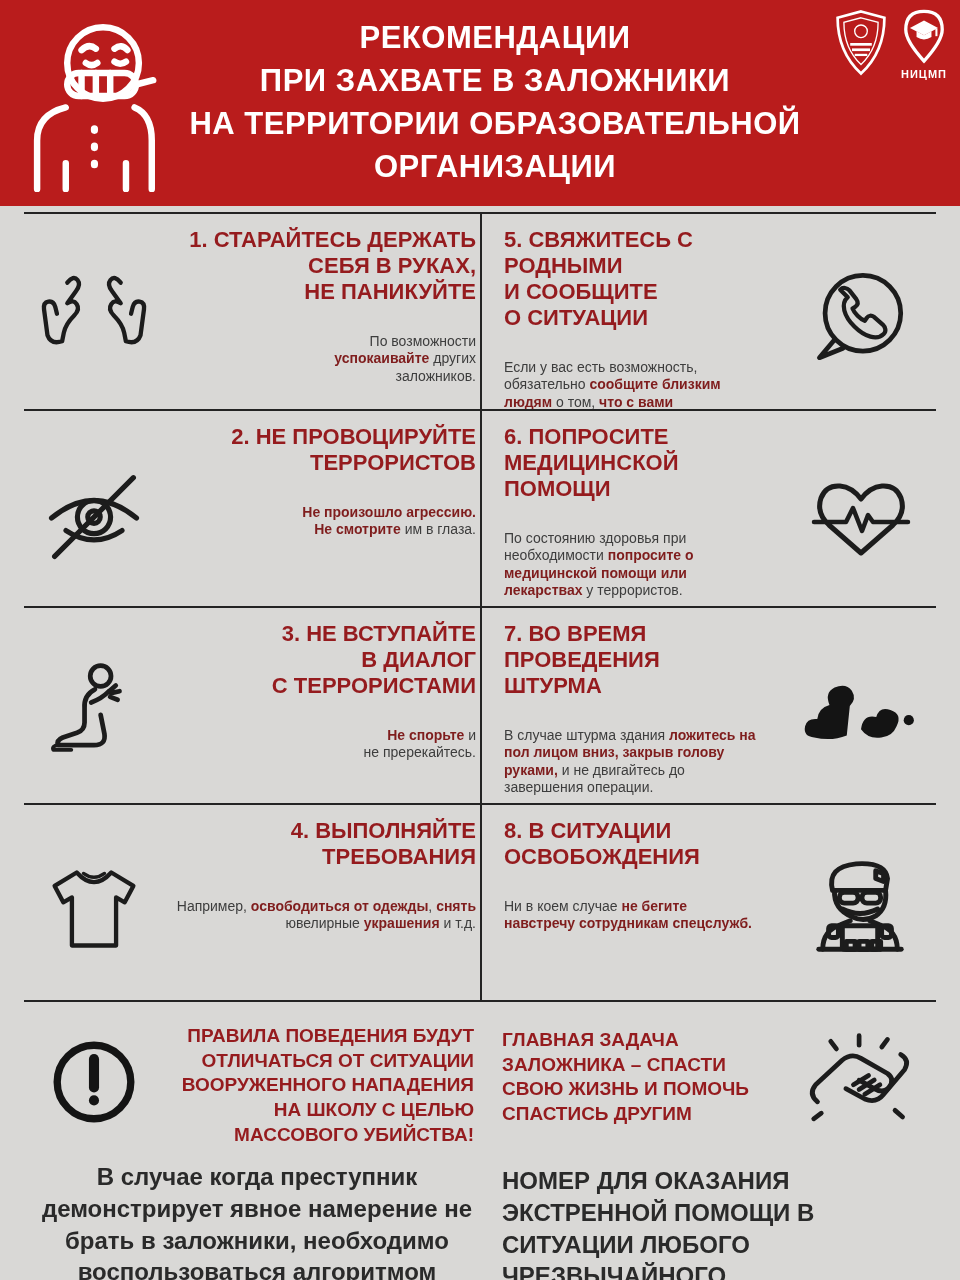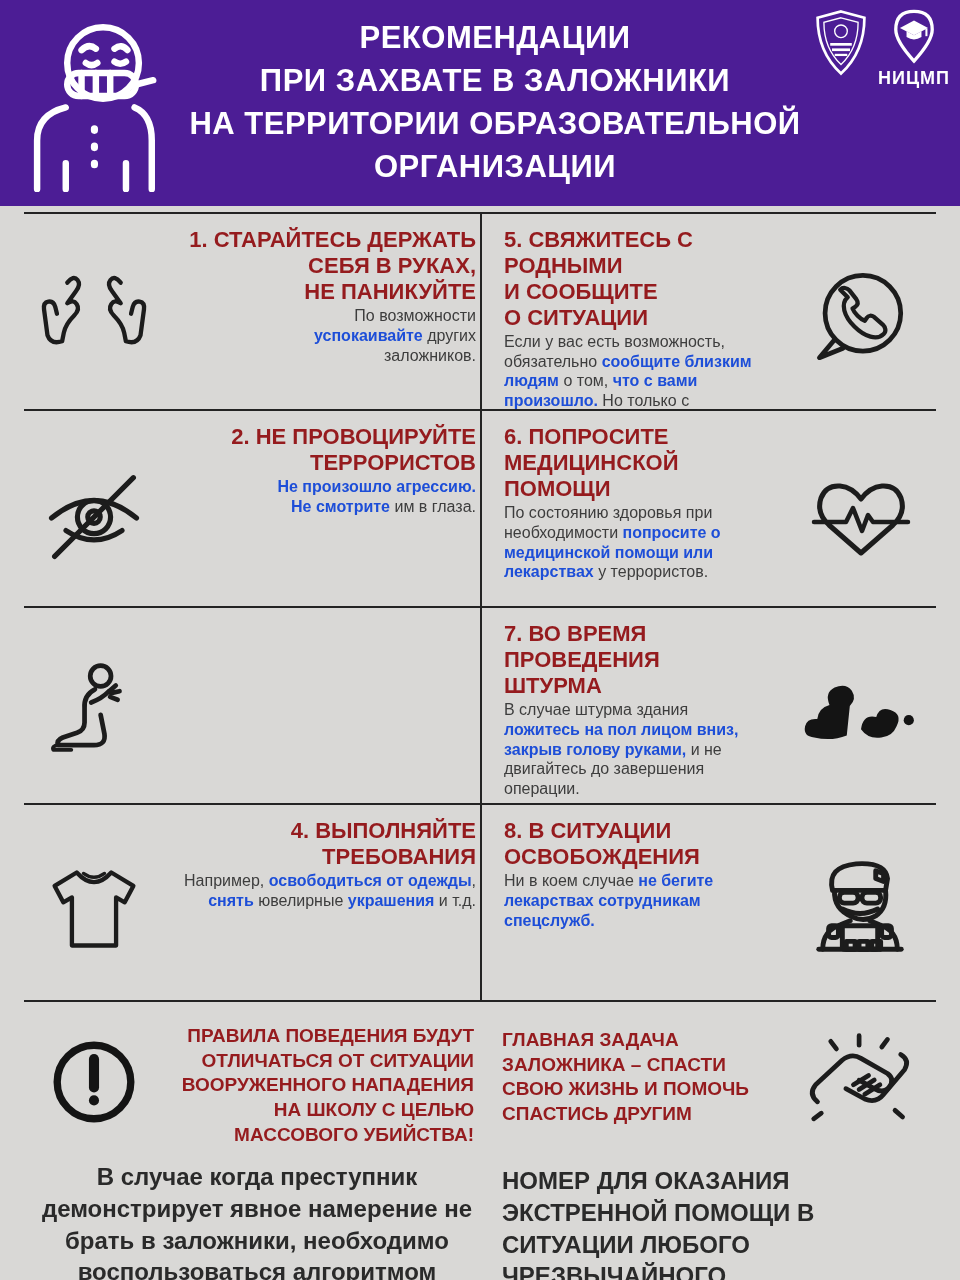--- a/index.html
+++ b/index.html
@@ -1,41 +1,41 @@
 <!DOCTYPE html>
 <html><head>
 <meta charset="utf-8">
 <style>
   html,body{margin:0;padding:0;}
   .page{position:relative;width:960px;height:1280px;background:#d9d8d6;overflow:hidden;
         font-family:"Liberation Sans",sans-serif;color:#2b2b2b;}
   
-  .header{position:relative;height:206px;background:#4c1d95;}
+  .header{position:relative;height:206px;background:#b91c1c;}
   .header-title{position:absolute;left:180px;right:150px;top:0;height:100%;
     display:flex;align-items:center;justify-content:center;text-align:center;
     color:#ffffff;font-weight:bold;font-size:31px;line-height:1.38;letter-spacing:.5px;
     white-space:pre-line;}
   .header-person{position:absolute;left:14px;top:20px;}
   .header-logos{position:absolute;right:10px;top:8px;display:flex;gap:10px;align-items:flex-start;}
   .org-logo{display:flex;flex-direction:column;align-items:center;}
-  .org-caption{color:#fff;font-weight:bold;font-size:18px;letter-spacing:1px;margin-top:2px;}
+  .org-caption{color:#fff;font-weight:bold;font-size:11px;letter-spacing:1px;margin-top:2px;}
   
   .rule-top{height:2px;background:#232323;margin:6px 24px 0 24px;}
   .grid{display:grid;grid-template-columns:1fr 1fr;margin:0 24px;}
   .cell{height:197px;box-sizing:border-box;border-bottom:2px solid #232323;
         display:flex;padding-top:13px;overflow:hidden;}
   .right-col{border-left:2px solid #232323;gap:27px;}
   .icon-zone{width:140px;display:flex;align-items:center;justify-content:center;flex:none;}
   .icon-zone.r{width:150px;}
   .text-zone{flex:1;min-width:0;}
   .left-col .text-zone{text-align:right;padding-right:4px;}
   .right-col .text-zone{text-align:left;padding-left:22px;}
   .item-title{color:#951b1e;font-weight:bold;font-size:22px;line-height:1.18;}
-  .item-body{margin-top:1px;font-size:16px;line-height:1.24;color:#3d3d3d;}
-  .item-body b{color:#1d4ed8;}
+  .item-body{margin-top:28px;font-size:14px;line-height:1.24;color:#3d3d3d;}
+  .item-body b{color:#7f1d1d;}
   
   .bottom1{display:flex;margin:14px 24px 0 24px;}
   .b-half{flex:1;display:flex;min-width:0;gap:12px;}
   .red-note{color:#951b1e;font-weight:bold;font-size:19px;line-height:1.3;}
   .warn-text{flex:1;text-align:right;padding-right:6px;padding-top:8px;}
   .task-text{flex:1;text-align:left;padding-left:22px;padding-top:12px;}
   .bottom2{display:flex;margin:10px 24px 0 24px;}
   .black-note{font-weight:bold;font-size:24px;line-height:1.32;color:#2a2a2a;}
   .algo{flex:1;text-align:center;padding:4px 6px 0 16px;}
   .emerg{flex:1;text-align:left;padding:8px 0 0 22px;}
@@ -155,20 +155,24 @@
     <div class="cell left-col">
       <div class="icon-zone">
         <svg class="ink" width="104" height="110" viewBox="0 0 110 110">
           <circle cx="62" cy="17" r="11"></circle>
           <path d="M56 31 Q44 37 45 51 L45 66 Q45 74 37 77 L22 82 Q15 85 17 90 L55 90 Q68 90 66 78 L62 58"></path>
           <path d="M52 45 Q63 41 71 33"></path>
           <path d="M71 33 l7 -6 M73 35 l9 -2 M72 39 l8 3"></path>
           <path d="M17 90 q-7 1 -5 5 l19 0" stroke-width="4"></path>
         </svg>
       </div>
+      <div class="text-zone">
+        <div class="item-title">3. НЕ ВСТУПАЙТЕ<br>В ДИАЛОГ<br>С ТЕРРОРИСТАМИ</div>
+        <div class="item-body"><b>Не спорьте</b> и<br>не пререкайтесь.</div>
+      </div>
     </div>
     <div class="cell right-col">
       <div class="text-zone">
         <div class="item-title">7. ВО ВРЕМЯ<br>ПРОВЕДЕНИЯ<br>ШТУРМА</div>
         <div class="item-body">В случае штурма здания <b>ложитесь на пол лицом вниз, закрыв голову руками,</b> и не двигайтесь до завершения операции.</div>
       </div>
       <div class="icon-zone r">
         <svg width="122" height="76" viewBox="0 0 120 70" fill="#141414">
           <path d="M14 60 q-11 -1 -9 -11 q2 -8 12 -7 q1 -11 12 -14 q-5 -12 5 -17 q11 -5 17 3 q5 8 -2 15 l-3 29 q-15 6 -32 2 z"></path>
           <path d="M60 52 q2 -15 15 -12 q3 -11 14 -7 q12 4 6 16 q-4 10 -15 11 q-13 2 -20 -8 z"></path>
@@ -185,21 +189,21 @@
         </svg>
       </div>
       <div class="text-zone">
         <div class="item-title">4. ВЫПОЛНЯЙТЕ<br>ТРЕБОВАНИЯ</div>
         <div class="item-body">Например, <b>освободиться от одежды</b>, <b>снять</b> ювелирные <b>украшения</b> и т.д.</div>
       </div>
     </div>
     <div class="cell right-col">
       <div class="text-zone">
         <div class="item-title">8. В СИТУАЦИИ<br>ОСВОБОЖДЕНИЯ</div>
-        <div class="item-body">Ни в коем случае <b>не бегите лекарствах сотрудникам спецслужб.</b></div>
+        <div class="item-body">Ни в коем случае <b>не бегите навстречу сотрудникам спецслужб.</b></div>
       </div>
       <div class="icon-zone r">
         <svg class="ink" width="108" height="112" viewBox="0 0 110 110" stroke-width="3.5">
           <path d="M26 36 Q20 12 50 9 Q80 7 82 24 L80 36"></path>
           <path d="M70 16 l8 3 0 8 -8 -3 z"></path>
           <path d="M28 36 L80 36 Q82 54 70 62 Q58 69 46 63 Q27 55 28 36 Z"></path>
           <rect x="33" y="38" width="19" height="11" rx="5"></rect>
           <rect x="56" y="38" width="19" height="11" rx="5"></rect>
           <path d="M36 55 Q54 64 72 55"></path>
           <path d="M16 96 Q16 77 34 71 L44 67 M64 67 L74 71 Q92 77 92 96"></path>

